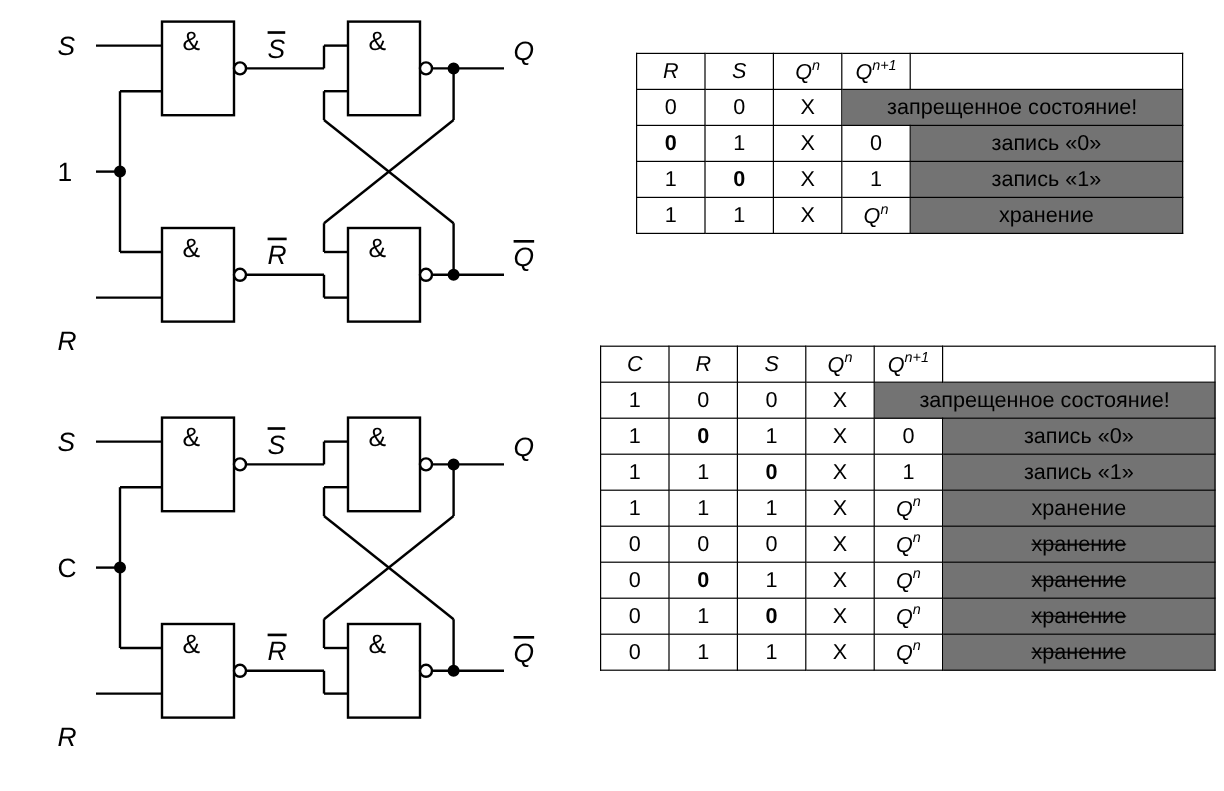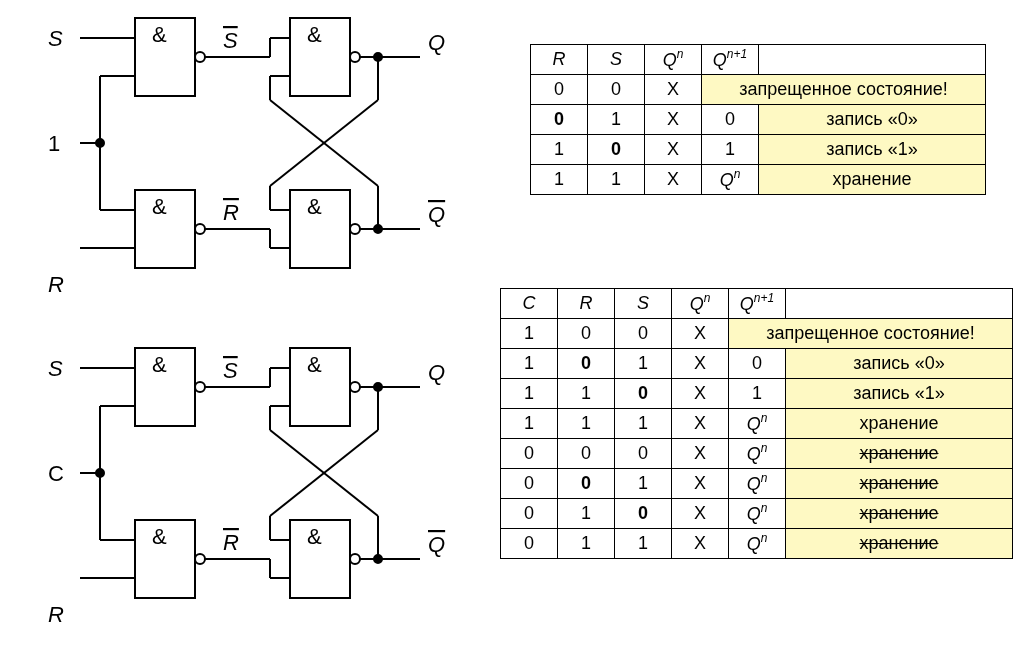--- a/index.html
+++ b/index.html
@@ -22,21 +22,21 @@
     border:1px solid #000;
     text-align:center;
     vertical-align:middle;
     height:29px;
     min-width:48px;
     padding:0 4px;
     font-weight:normal;
   }
   table.tt th{font-style:italic}
   table.tt td.desc{min-width:210px;font-style:normal;padding:0 8px}
-  table.tt td.hi{background:#fef9c3}
+  table.tt td.hi{background:#737373}
   table.tt td.bold{font-weight:700}
   table.tt td.it{font-style:italic}
   .sups{font-size:12px;font-style:italic;vertical-align:super;position:relative;top:-1px}
   .strike{text-decoration:line-through}
   .qn{font-style:italic}
 </style>
 </head>
 <body>
 
 <svg class="diagram" width="470" height="300" viewBox="0 0 470 300">

